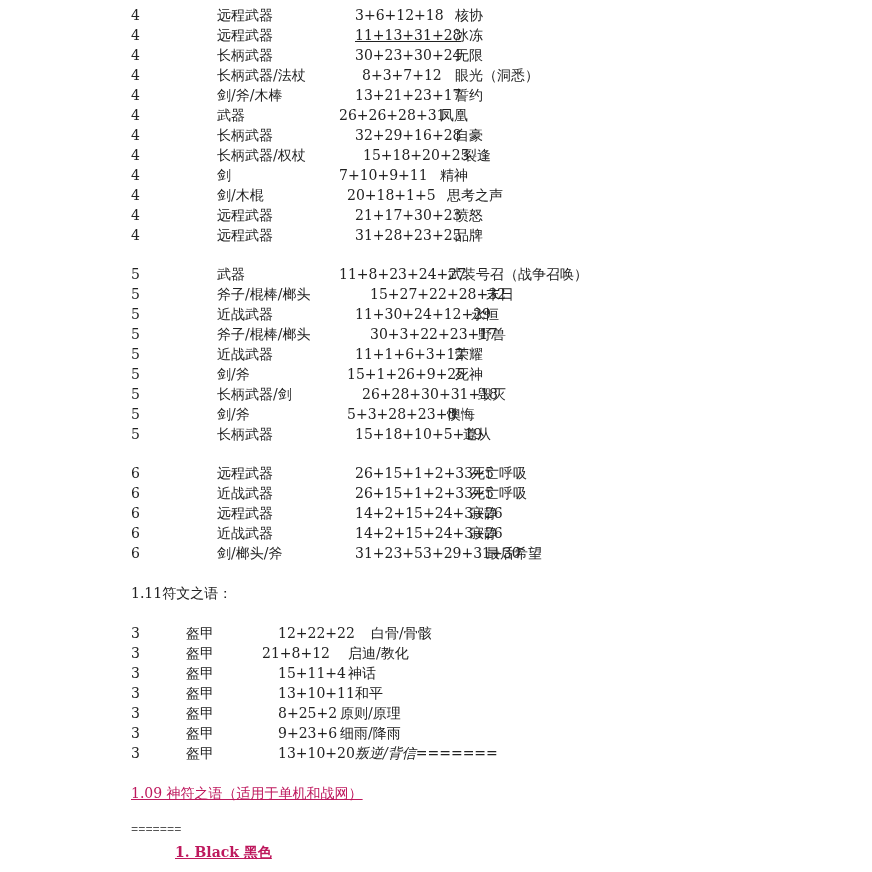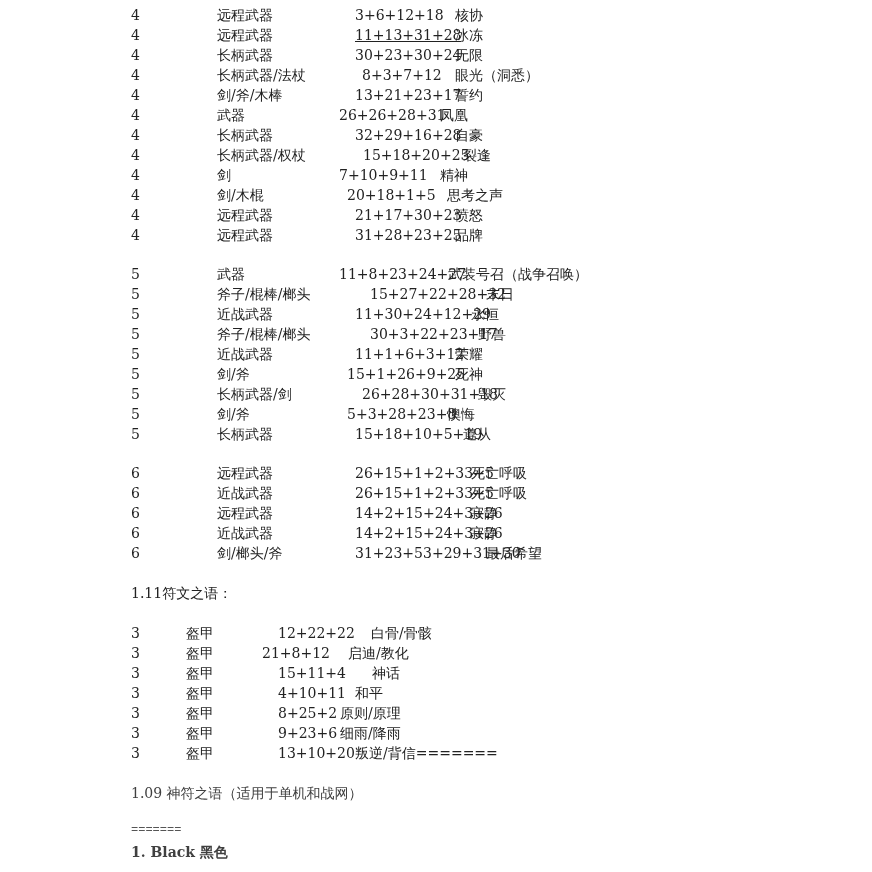--- a/index.html
+++ b/index.html
@@ -1,22 +1,22 @@
 <!DOCTYPE html>
 <html><head>
 <meta charset="utf-8">
 <style>
   html, body { margin:0; padding:0; background:#fff; }
   body { width:872px; height:872px; overflow:hidden; position:relative;
          font-family: "DejaVu Serif", "Liberation Serif", serif; color:#222; }
   .row { position:absolute; left:0; height:20px; font-size:14px; line-height:20px; white-space:nowrap; }
   .row span { position:absolute; top:0; }
-  .red { color:#404040; }
+  .red { color:#be185d;text-decoration:underline; }
   .heading { position:absolute; left:131px; font-size:14px; line-height:20px; white-space:nowrap; }
-  .bold { font-weight:bold; }
+  .bold { font-weight:bold;margin-left:44px; }
   .eq { position:absolute; left:131px; font-family:"Liberation Mono", monospace; font-size:12px; color:#555; }
   .partial { position:absolute; top:-12px; left:0; height:20px; font-size:14px; line-height:20px; }
 </style>
 </head>
 <body>
 
 <div id="doc">
   <div class="partial"></div>
 
   <div id="rows4">
@@ -193,44 +193,44 @@
       <div class="row" style="top: 643px;">
         <span style="left: 131px;">3</span>
         <span style="left: 186px;">盔甲</span>
         <span style="left: 262px; text-align: center;">21+8+12</span>
         <span style="left: 348px;">启迪/教化</span>
       </div>
       <div class="row" style="top: 663px;">
         <span style="left: 131px;">3</span>
         <span style="left: 186px;">盔甲</span>
         <span style="left: 278px;">15+11+4</span>
-        <span style="left: 348px; margin-left: 24px;">神话</span>
+        <span style="left: 348px;">神话</span>
       </div>
       <div class="row" style="top: 683px;">
         <span style="left: 131px;">3</span>
         <span style="left: 186px;">盔甲</span>
-        <span style="left: 278px;">4+10+11</span>
+        <span style="left: 278px;">13+10+11</span>
         <span style="left: 355px;">和平</span>
       </div>
       <div class="row" style="top: 703px;">
         <span style="left: 131px;">3</span>
         <span style="left: 186px;">盔甲</span>
         <span style="left: 278px;">8+25+2</span>
         <span style="left: 340px;">原则/原理</span>
       </div>
       <div class="row" style="top: 723px;">
         <span style="left: 131px;">3</span>
         <span style="left: 186px;">盔甲</span>
         <span style="left: 278px;">9+23+6</span>
         <span style="left: 340px;">细雨/降雨</span>
       </div>
       <div class="row" style="top: 743px;">
         <span style="left: 131px;">3</span>
         <span style="left: 186px;">盔甲</span>
         <span style="left: 278px;">13+10+20</span>
-        <span style="left: 355px;">叛逆/背信=======</span>
+        <span style="left: 355px; font-style: italic;">叛逆/背信=======</span>
       </div>
     </div>
 
   <div class="heading red" style="top:783px;">1.09 神符之语（适用于单机和战网）</div>
   <div class="eq" style="top:823px;">=======</div>
   <div class="heading red bold" style="top:842px;">1. Black 黑色</div>
 </div>
 
 </body></html>

